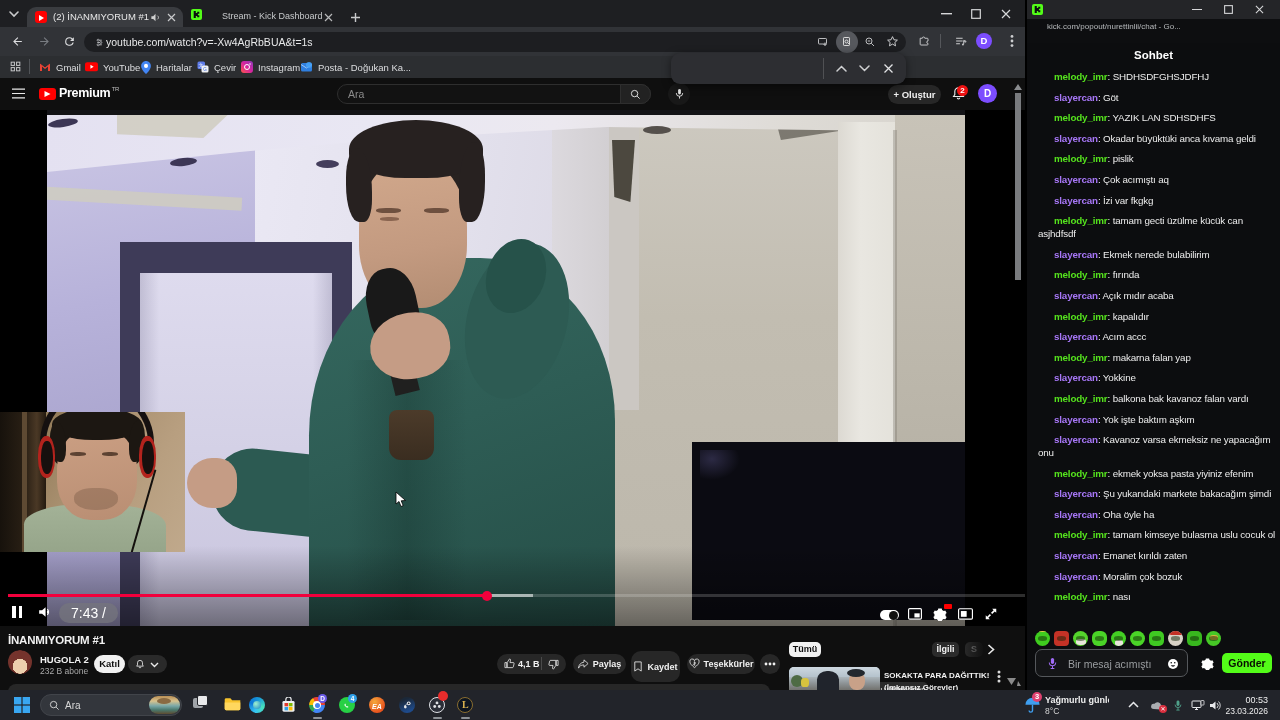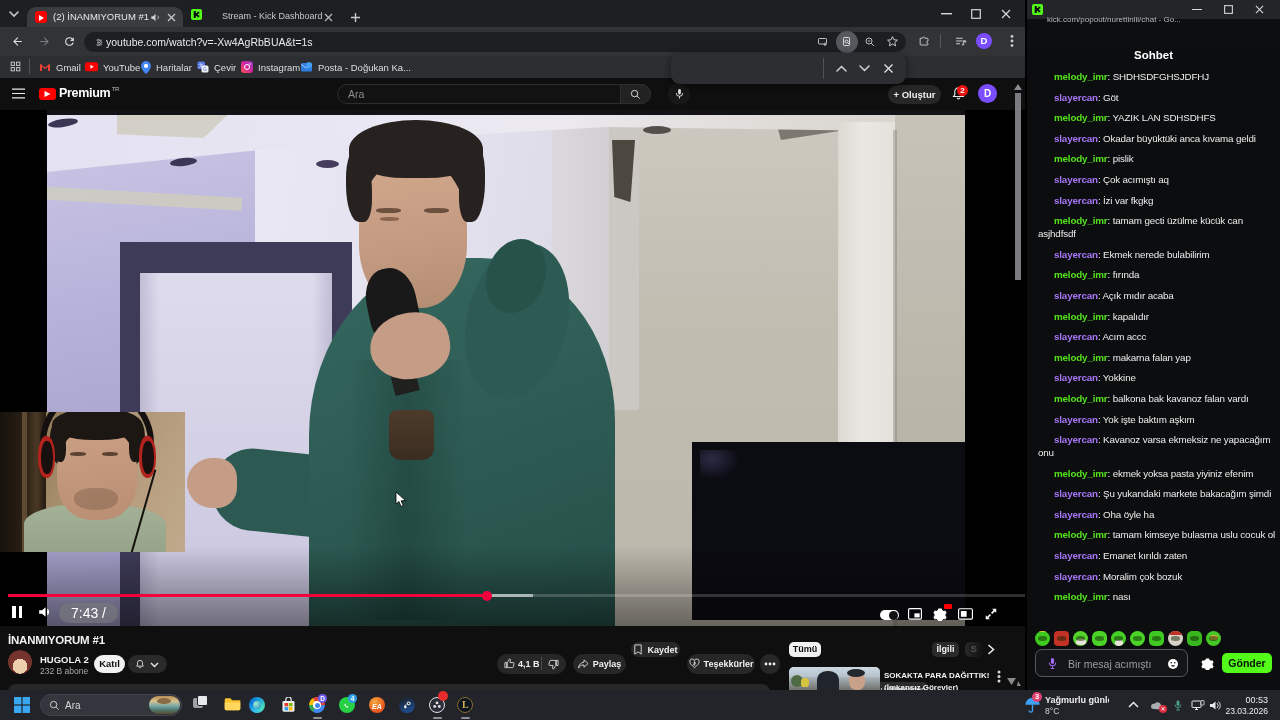--- a/index.html
+++ b/index.html
@@ -378,21 +378,21 @@
     <div class="abs" style="left:541px;top:31px;width:1px;height:13px;background:#4a4a4a;z-index:2;"></div>
     <svg class="abs" style="left:548px;top:32.5px;z-index:2;transform:rotate(180deg);" width="11" height="11" viewBox="0 0 24 24">
         <path d="M2 10 h4 v11 H2z M7 21 V10 l4.5-7.5 a1.8 1.8 0 0 1 2.7 2 L13 10 h7 a2 2 0 0 1 2 2.4 l-1.7 7 A2 2 0 0 1 18.3 21z" stroke="#f1f1f1" stroke-width="1.7" fill="none"></path>
       </svg>
     <div class="pill" style="left:573px;top:28px;width:53px;height:19.5px;">
       <svg width="11" height="10" viewBox="0 0 24 20">
           <path d="M13 6 V1 l9 8 -9 8 v-5 C6 12 3 15 1 19 2 11 6 7 13 6z" stroke="#f1f1f1" stroke-width="1.7" fill="none" stroke-linejoin="round"></path>
         </svg>
       <span>Paylaş</span>
     </div>
-    <div class="pill" style="left:631px;top:16px;width:49px;height:15px;">
+    <div class="pill" style="left:631px;top:25px;width:49px;height:31px;">
       <svg width="10" height="11" viewBox="0 0 20 24">
           <path d="M3 2 h14 v20 l-7-5 -7 5z" stroke="#f1f1f1" stroke-width="1.8" fill="none" stroke-linejoin="round"></path>
         </svg>
       <span>Kaydet</span>
     </div>
     <div class="pill" style="left:687px;top:28px;width:68px;height:19.5px;">
       <svg width="11" height="11" viewBox="0 0 24 24">
           <path d="M12 21 C6 16 2 12.5 2 8.5 A4.5 4.5 0 0 1 12 6 a4.5 4.5 0 0 1 10 2.5 C22 12.5 18 16 12 21z" stroke="#f1f1f1" stroke-width="1.7" fill="none"></path>
           <path d="M12 7 v9 M10 9.5 h3 a1.5 1.5 0 0 1 0 3 h-2 a1.5 1.5 0 0 0 0 3 h3" stroke="#f1f1f1" stroke-width="1.3" fill="none"></path>
         </svg>
@@ -448,21 +448,21 @@
         <path d="M1.5 1.5 L9.5 9.5 M9.5 1.5 L1.5 9.5" stroke="#e2e3e5" stroke-width="1.3"></path>
       </svg>
   </div>
 </div>
 <div id="kick">
   <div id="kicktitle">
     <div class="abs" style="left:5px;top:4px;width:11px;height:11px;background:#53fc18;border-radius:2px;"></div>
     <svg class="abs" style="left:7px;top:6px;" width="7" height="7" viewBox="0 0 10 10">
         <path d="M1 0 H4 V3 H6 V1 H9 V4 H7 V6 H9 V9 H6 V7 H4 V10 H1 Z" fill="#0b0e0f"></path>
       </svg>
-    <div class="abs" style="left:20px;top:15px;font-size:8px;color:#b7babc;white-space:nowrap;width:140px;overflow:hidden;">kick.com/popout/nurettinlii/chat - Go...</div>
+    <div class="abs" style="left:20px;top:22px;font-size:8px;color:#b7babc;white-space:nowrap;width:140px;overflow:hidden;">kick.com/popout/nurettinlii/chat - Go...</div>
     <div class="abs" style="left:165px;top:9px;width:10px;height:1.4px;background:#d6d7d9;"></div>
     <svg class="abs" style="left:197px;top:5px;" width="9" height="9" viewBox="0 0 10 10">
         <rect x="0.7" y="0.7" width="8.6" height="8.6" stroke="#d6d7d9" stroke-width="1.2" fill="none"></rect>
       </svg>
     <svg class="abs" style="left:228px;top:5px;" width="9" height="9" viewBox="0 0 10 10">
         <path d="M1 1 L9 9 M9 1 L1 9" stroke="#d6d7d9" stroke-width="1.2"></path>
       </svg>
   </div>
   <div id="chat">
     <div style="text-align:center;font-size:11.5px;font-weight:bold;color:#fff;padding-top:6px;height:27px;">Sohbet</div>

